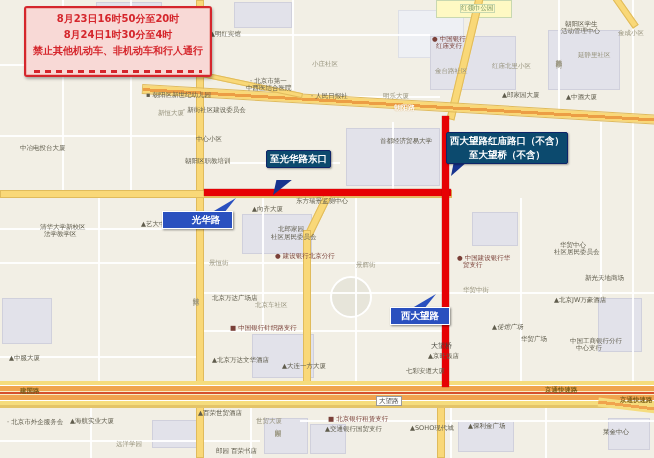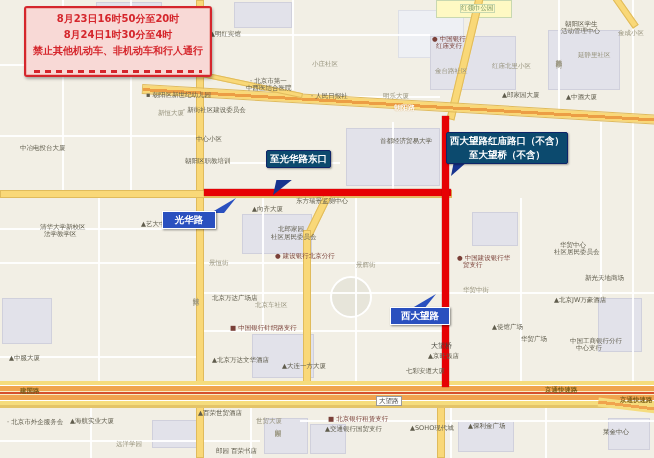--- a/index.html
+++ b/index.html
@@ -156,21 +156,21 @@
       <div class="ml bank" style="left: 275px; top: 253px;">● 建设银行北京分行</div>
       <div class="ml street" style="left: 209px; top: 260px;">景恒街</div>
       <div class="ml street" style="left: 356px; top: 262px;">景辉街</div>
       <div class="ml poi" style="left: 560px; top: 242px;">华贸中心</div>
       <div class="ml poi" style="left: 554px; top: 249px;">社区居民委员会</div>
       <div class="ml bank" style="left: 457px; top: 255px;">● 中国建设银行华</div>
       <div class="ml bank" style="left: 463px; top: 262px;">贸支行</div>
       <div class="ml poi" style="left: 585px; top: 275px;">新光天地商场</div>
       <div class="ml street" style="left: 463px; top: 287px;">华贸中街</div>
       <div class="ml poi" style="left: 554px; top: 297px;">▲北京JW万豪酒店</div>
-      <div class="ml poi" style="left: 492px; top: 324px;">▲使馆广场</div>
+      <div class="ml poi" style="left: 492px; top: 324px; font-style: italic;">▲使馆广场</div>
       <div class="ml poi" style="left: 521px; top: 336px;">华贸广场</div>
       <div class="ml poi" style="left: 570px; top: 338px;">中国工商银行分行</div>
       <div class="ml poi" style="left: 576px; top: 345px;">中心支行</div>
       <div class="ml poi" style="left: 9px; top: 355px;">▲中服大厦</div>
       <div class="ml poi" style="left: 212px; top: 295px;">北京万达广场店</div>
       <div class="ml street" style="left: 255px; top: 302px;">北京车社区</div>
       <div class="ml bank" style="left: 230px; top: 325px;">■ 中国银行针织路支行</div>
       <div class="ml poi" style="left: 212px; top: 357px;">▲北京万达文华酒店</div>
       <div class="ml poi" style="left: 282px; top: 363px;">▲大连一方大厦</div>
       <div class="ml poi" style="left: 428px; top: 353px;">▲京旺饭店</div>
@@ -202,21 +202,21 @@
       <div class="ml bank" style="left: 328px; top: 416px;">■ 北京银行租赁支行</div>
       <div class="ml poi" style="left: 325px; top: 426px;">▲交通银行国贸支行</div>
       <div class="ml poi" style="left: 410px; top: 425px;">▲SOHO现代城</div>
       <div class="ml poi" style="left: 468px; top: 423px;">▲保利金广场</div>
       <div class="ml poi" style="left: 603px; top: 429px;">莱金中心</div>
     </div>
 
   <div class="roadsign">大望路</div>
 
   <div class="tailtag" style="left:206px;top:198px;width:30px;height:15px;"></div>
-  <div class="tag" style="left:162px;top:211px;width:52px;height:16px;">光华路</div>
+  <div class="tag" style="left:162px;top:211px;width:52px;height:16px;padding-left:17px;">光华路</div>
   <div class="tailtag" style="left:406px;top:294px;width:30px;height:15px;"></div>
   <div class="tag" style="left:390px;top:307px;width:58px;height:16px;">西大望路</div>
 
   <div class="tailco" style="left:272px;top:180px;width:22px;height:15px;"></div>
   <div class="callout" style="left:266px;top:150px;">
     <div>至光华路东口</div>
   </div>
   <div class="tailco" style="left:450px;top:161px;width:20px;height:15px;"></div>
   <div class="callout" style="left:446px;top:132px;">
     <div>西大望路红庙路口（不含）</div>

